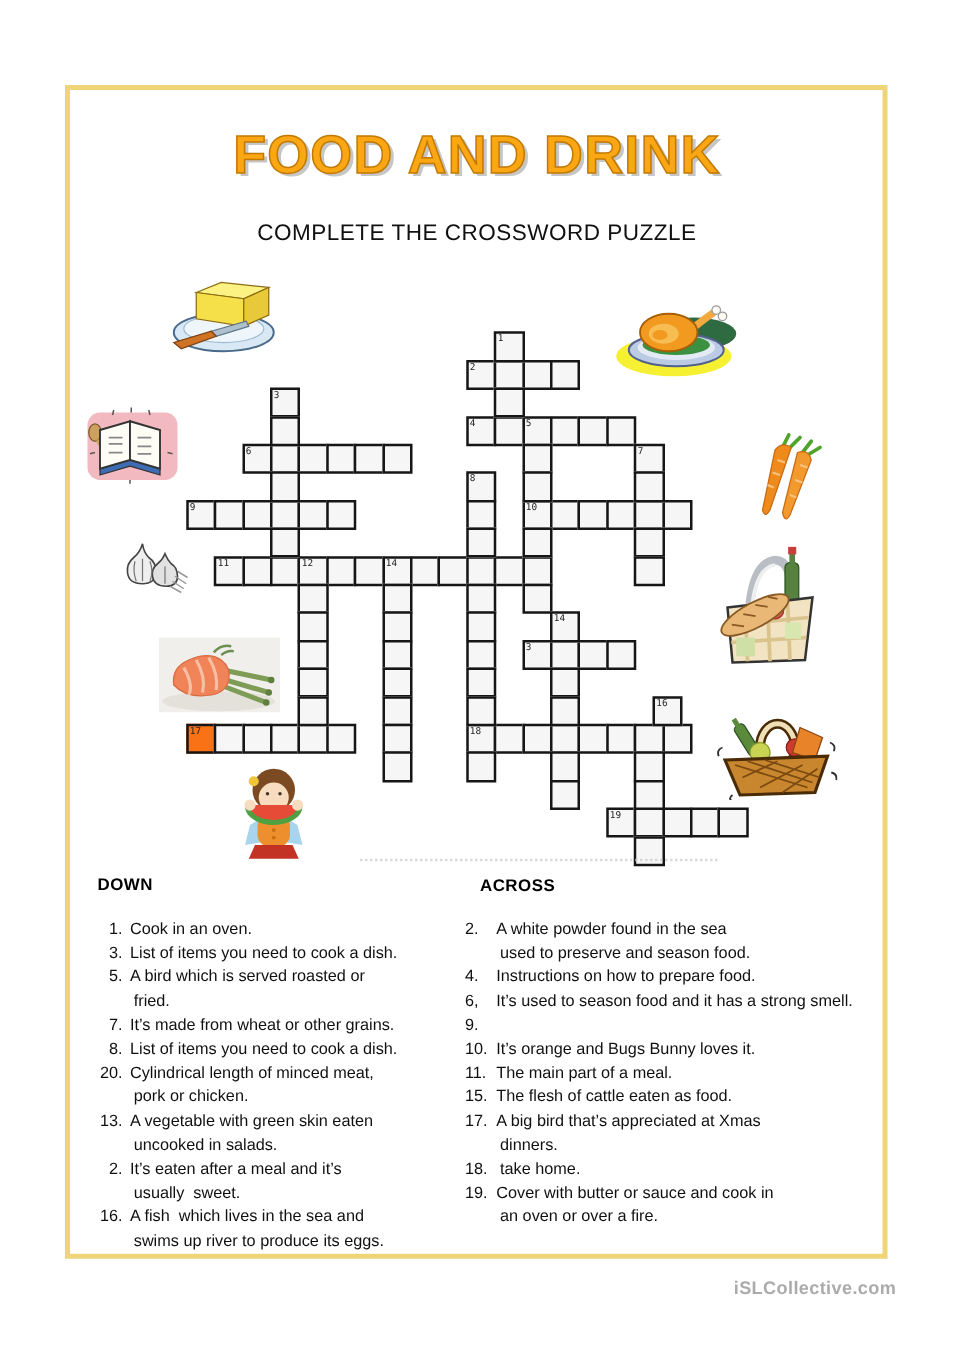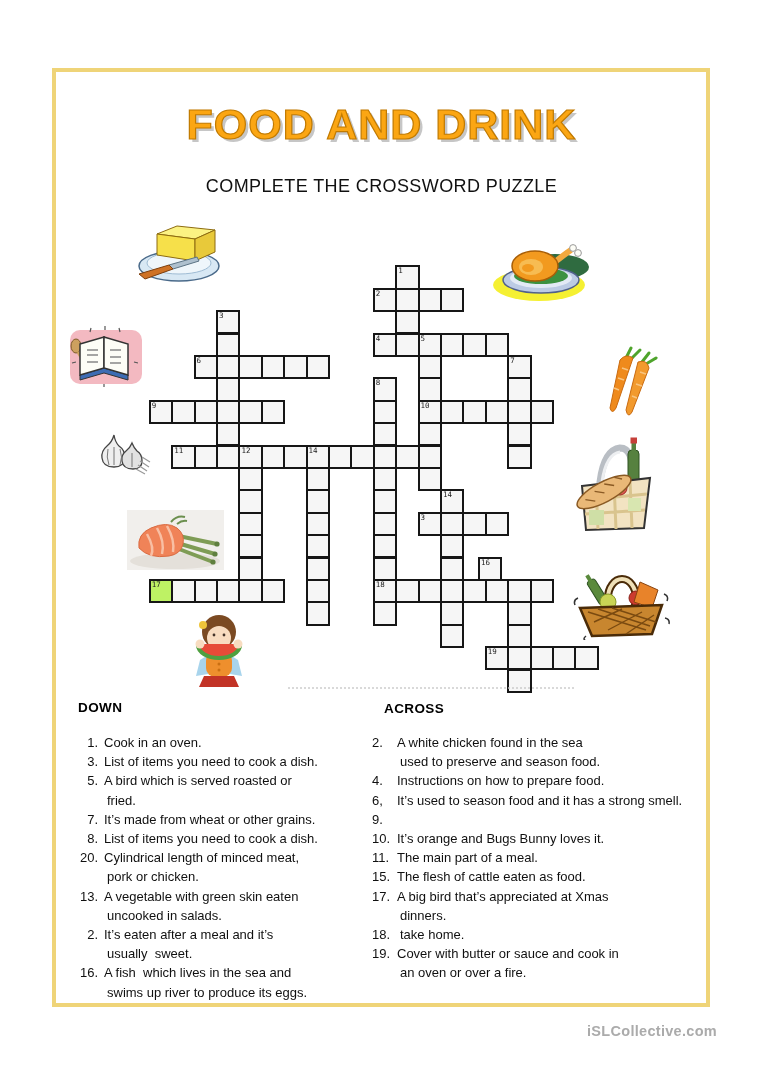--- a/index.html
+++ b/index.html
@@ -105,21 +105,21 @@
       <div class="cell" style="left: 350.4px; top: 444.5px; background: rgb(246, 246, 246); border-color: rgb(22, 22, 22);"></div>
       <div class="cell" style="left: 372.8px; top: 444.5px; background: rgb(246, 246, 246); border-color: rgb(22, 22, 22);"></div>
       <div class="cell" style="left: 395.2px; top: 444.5px; background: rgb(246, 246, 246); border-color: rgb(22, 22, 22);"></div>
       <div class="cell" style="left: 417.6px; top: 444.5px; background: rgb(246, 246, 246); border-color: rgb(22, 22, 22);"></div>
       <div class="cell" style="left: 417.6px; top: 511.7px; background: rgb(246, 246, 246); border-color: rgb(22, 22, 22);">
         <span class="cellnum">3</span>
       </div>
       <div class="cell" style="left: 440px; top: 511.7px; background: rgb(246, 246, 246); border-color: rgb(22, 22, 22);"></div>
       <div class="cell" style="left: 462.4px; top: 511.7px; background: rgb(246, 246, 246); border-color: rgb(22, 22, 22);"></div>
       <div class="cell" style="left: 484.8px; top: 511.7px; background: rgb(246, 246, 246); border-color: rgb(22, 22, 22);"></div>
-      <div class="cell" style="left: 148.8px; top: 578.9px; background: #bef264; border-color: rgb(22, 22, 22);">
+      <div class="cell" style="left: 148.8px; top: 578.9px; background: #f97316; border-color: rgb(22, 22, 22);">
         <span class="cellnum">17</span>
       </div>
       <div class="cell" style="left: 171.2px; top: 578.9px; background: rgb(246, 246, 246); border-color: rgb(22, 22, 22);"></div>
       <div class="cell" style="left: 193.6px; top: 578.9px; background: rgb(246, 246, 246); border-color: rgb(22, 22, 22);"></div>
       <div class="cell" style="left: 216px; top: 578.9px; background: rgb(246, 246, 246); border-color: rgb(22, 22, 22);"></div>
       <div class="cell" style="left: 238.4px; top: 578.9px; background: rgb(246, 246, 246); border-color: rgb(22, 22, 22);"></div>
       <div class="cell" style="left: 260.8px; top: 578.9px; background: rgb(246, 246, 246); border-color: rgb(22, 22, 22);"></div>
       <div class="cell" style="left: 372.8px; top: 578.9px; background: rgb(246, 246, 246); border-color: rgb(22, 22, 22);">
         <span class="cellnum">18</span>
       </div>
@@ -180,21 +180,21 @@
       <div class="cell" style="left: 305.6px; top: 556.5px; background: rgb(246, 246, 246); border-color: rgb(22, 22, 22);"></div>
       <div class="cell" style="left: 305.6px; top: 578.9px; background: rgb(246, 246, 246); border-color: rgb(22, 22, 22);"></div>
       <div class="cell" style="left: 305.6px; top: 601.3px; background: rgb(246, 246, 246); border-color: rgb(22, 22, 22);"></div>
       <div class="cell" style="left: 440px; top: 489.3px; background: rgb(246, 246, 246); border-color: rgb(22, 22, 22);">
         <span class="cellnum">14</span>
       </div>
       <div class="cell" style="left: 440px; top: 534.1px; background: rgb(246, 246, 246); border-color: rgb(22, 22, 22);"></div>
       <div class="cell" style="left: 440px; top: 556.5px; background: rgb(246, 246, 246); border-color: rgb(22, 22, 22);"></div>
       <div class="cell" style="left: 440px; top: 601.3px; background: rgb(246, 246, 246); border-color: rgb(22, 22, 22);"></div>
       <div class="cell" style="left: 440px; top: 623.7px; background: rgb(246, 246, 246); border-color: rgb(22, 22, 22);"></div>
-      <div class="cell" style="left: 478px; top: 556.5px; background: rgb(246, 246, 246); border-color: rgb(22, 22, 22);">
+      <div class="cell" style="left: 522px; top: 556.5px; background: rgb(246, 246, 246); border-color: rgb(22, 22, 22);">
         <span class="cellnum">16</span>
       </div>
       <div class="cell" style="left: 507.2px; top: 601.3px; background: rgb(246, 246, 246); border-color: rgb(22, 22, 22);"></div>
       <div class="cell" style="left: 507.2px; top: 623.7px; background: rgb(246, 246, 246); border-color: rgb(22, 22, 22);"></div>
       <div class="cell" style="left: 507.2px; top: 668.5px; background: rgb(246, 246, 246); border-color: rgb(22, 22, 22);"></div>
     </div>
 
   <div class="illus" style="left:133px;top:214px;width:92px;height:72px">
     <svg viewBox="0 0 92 72">
       <ellipse cx="46" cy="52" rx="40" ry="15" fill="#D8E8F4" stroke="#4A6A8A" stroke-width="1.5"></ellipse>
@@ -396,21 +396,21 @@
         <span class="ctext">
           <span class="cline">A fish &nbsp;which lives in the sea and</span>
           <span class="cline cont">swims up river to produce its eggs.</span>
         </span>
       </div>
     </div>
   <div class="clues-col" id="across-col">
       <div class="clue">
         <span class="cnum">2.</span>
         <span class="ctext">
-          <span class="cline">A white chicken found in the sea</span>
+          <span class="cline">A white powder found in the sea</span>
           <span class="cline cont">used to preserve and season food.</span>
         </span>
       </div>
       <div class="clue">
         <span class="cnum">4.</span>
         <span class="ctext">
           <span class="cline">Instructions on how to prepare food.</span>
         </span>
       </div>
       <div class="clue">

